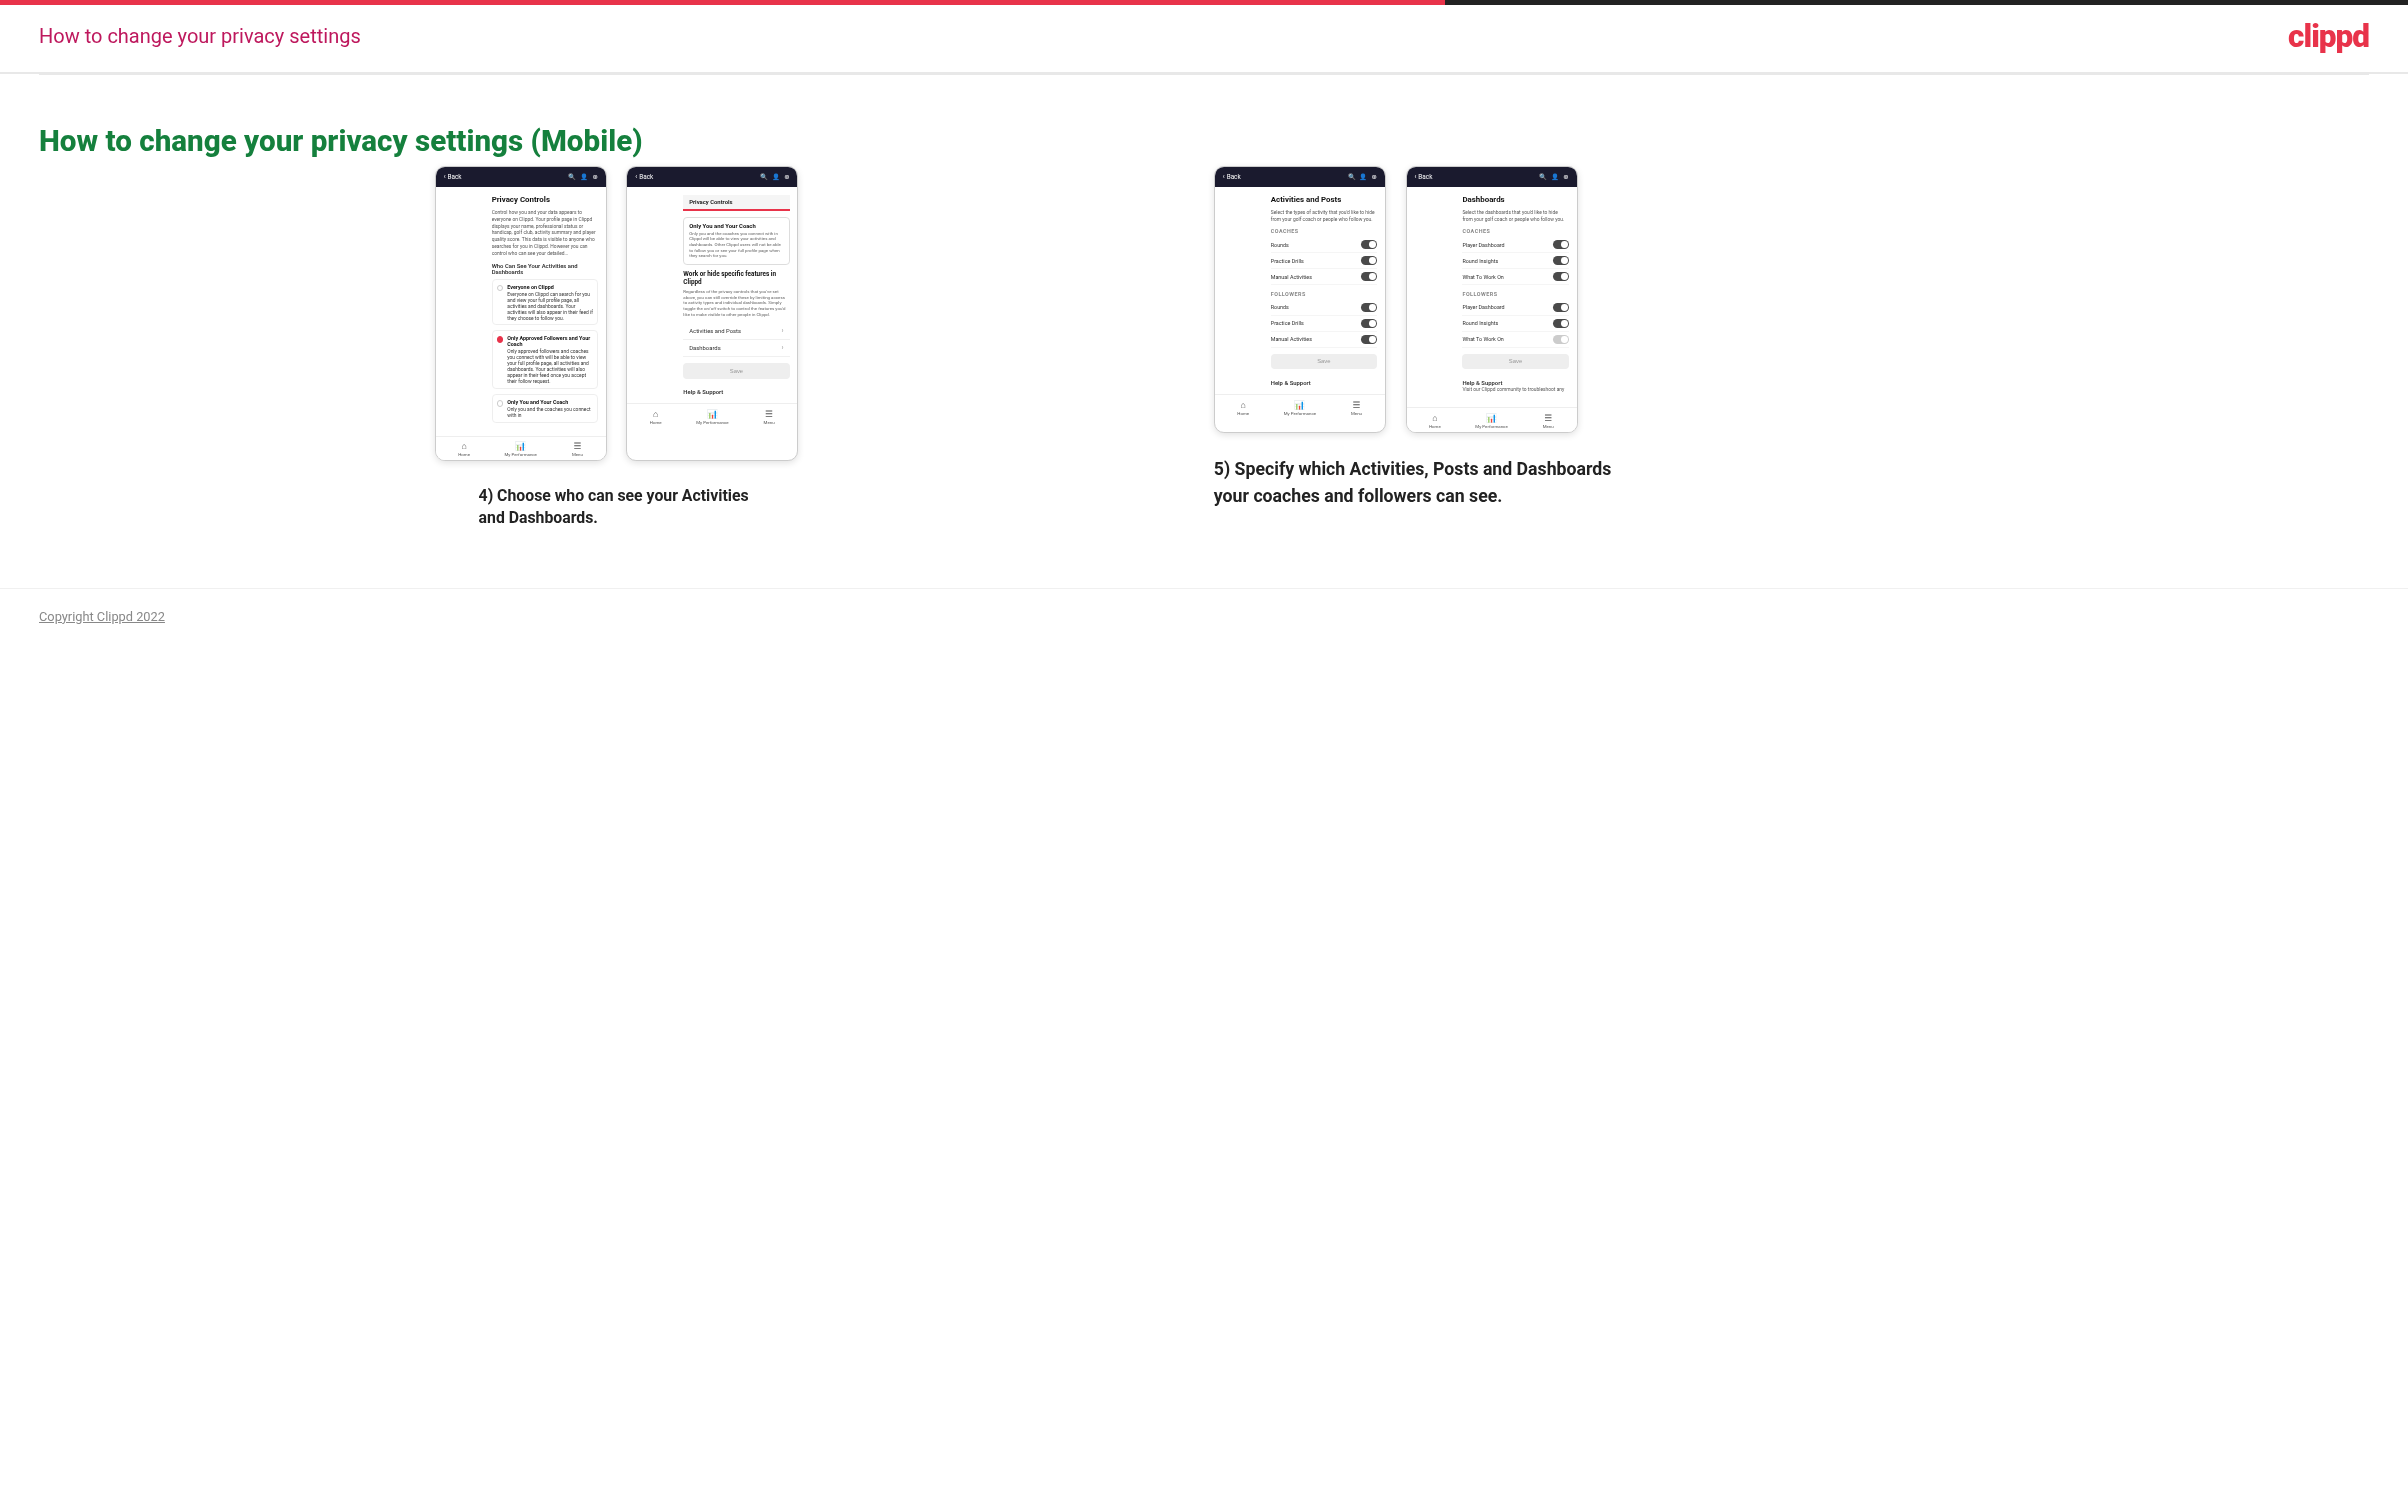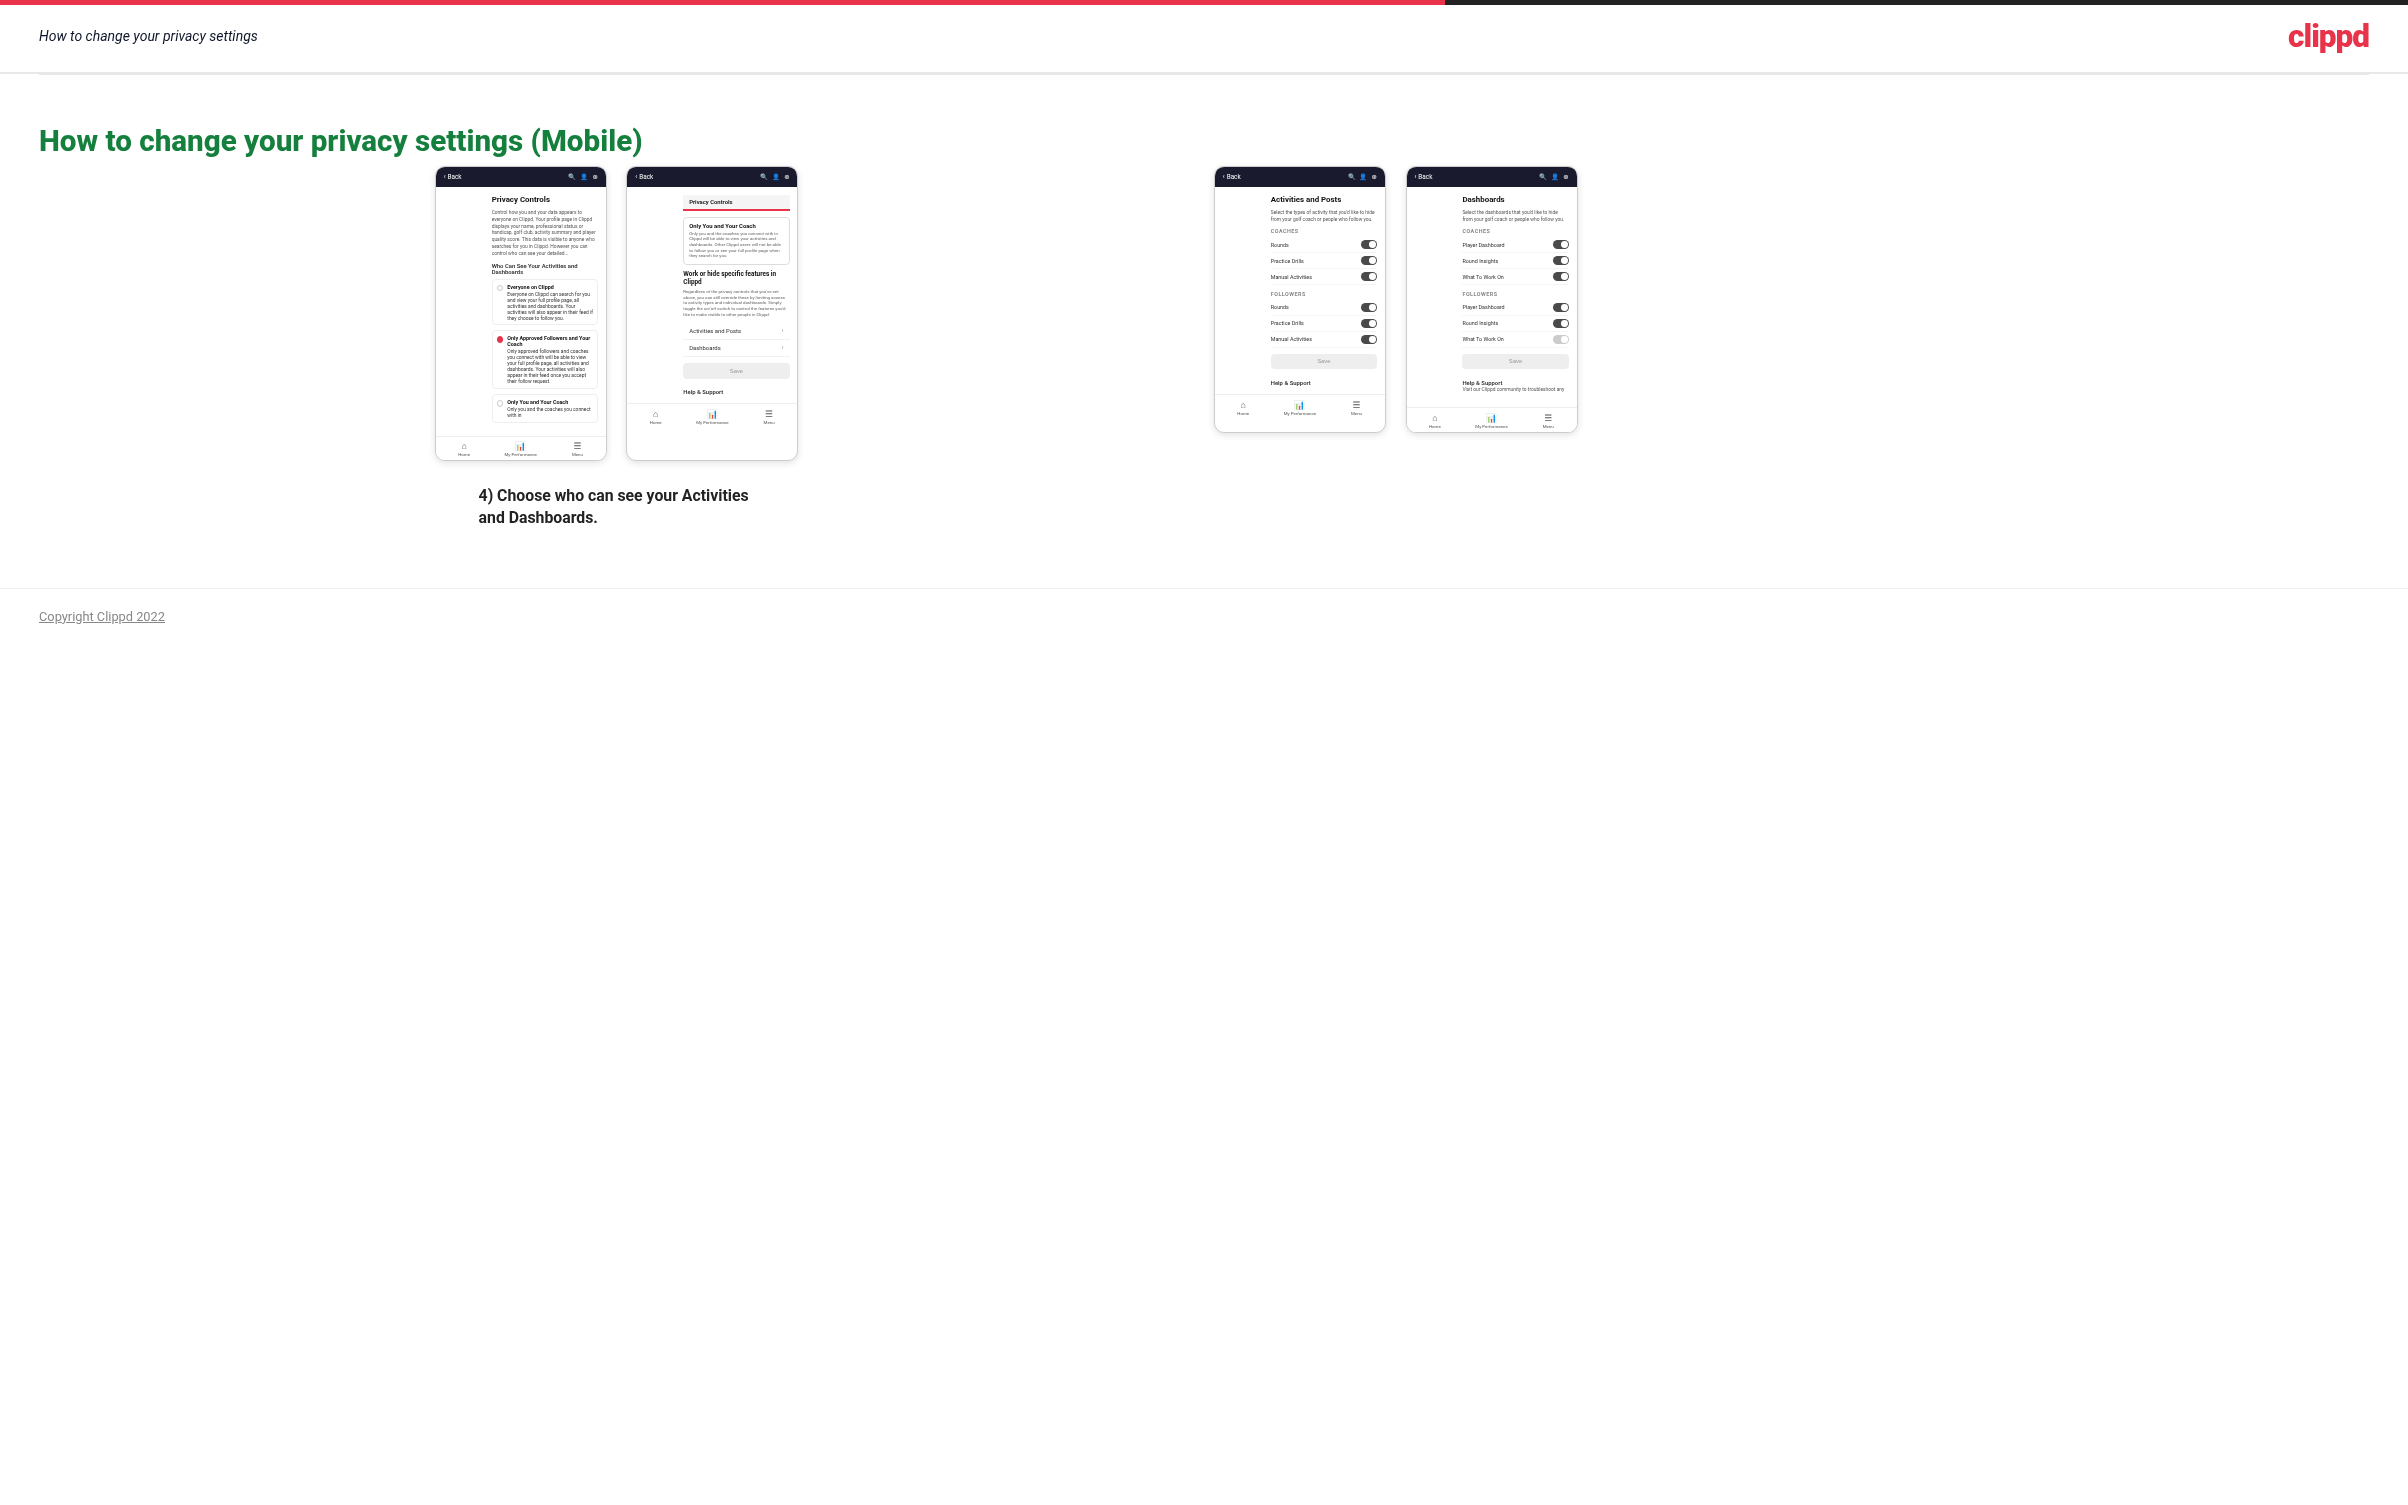--- a/index.html
+++ b/index.html
@@ -19,23 +19,22 @@
       position: relative;
     }
     .top-bar::before {
       content: '';
       position: absolute;
       top: 0; left: 0; right: 0;
       height: 4.9px;
       background: linear-gradient(90deg, #e8334a 60%, #222 40%);
     }
     .top-bar-title {
-      font-size: 14px;
-      color: #0f172a;
-      font-style: italic;
+      font-size: 20px;
+      color: #be185d;
     }
     .logo {
       font-size: 31.5px;
       font-weight: 900;
       color: #e8334a;
       letter-spacing: -1px;
     }
 
     
     .main-content {
@@ -618,20 +617,23 @@
             </div>
             <div class="bottom-nav-item">
               <span class="bottom-nav-icon">☰</span>
               <span class="bottom-nav-label">Menu</span>
             </div>
           </div>
         </div>
 
       </div>
 
+      <div class="caption-large caption-right">
+        <span class="caption-number">5) Specify which Activities, Posts and Dashboards your  coaches and followers can see.</span>
+      </div>
     </div>
 
   </div>
 
 </div>
 
 <div class="footer">
   <span>Copyright Clippd 2022</span>
 </div>
 

